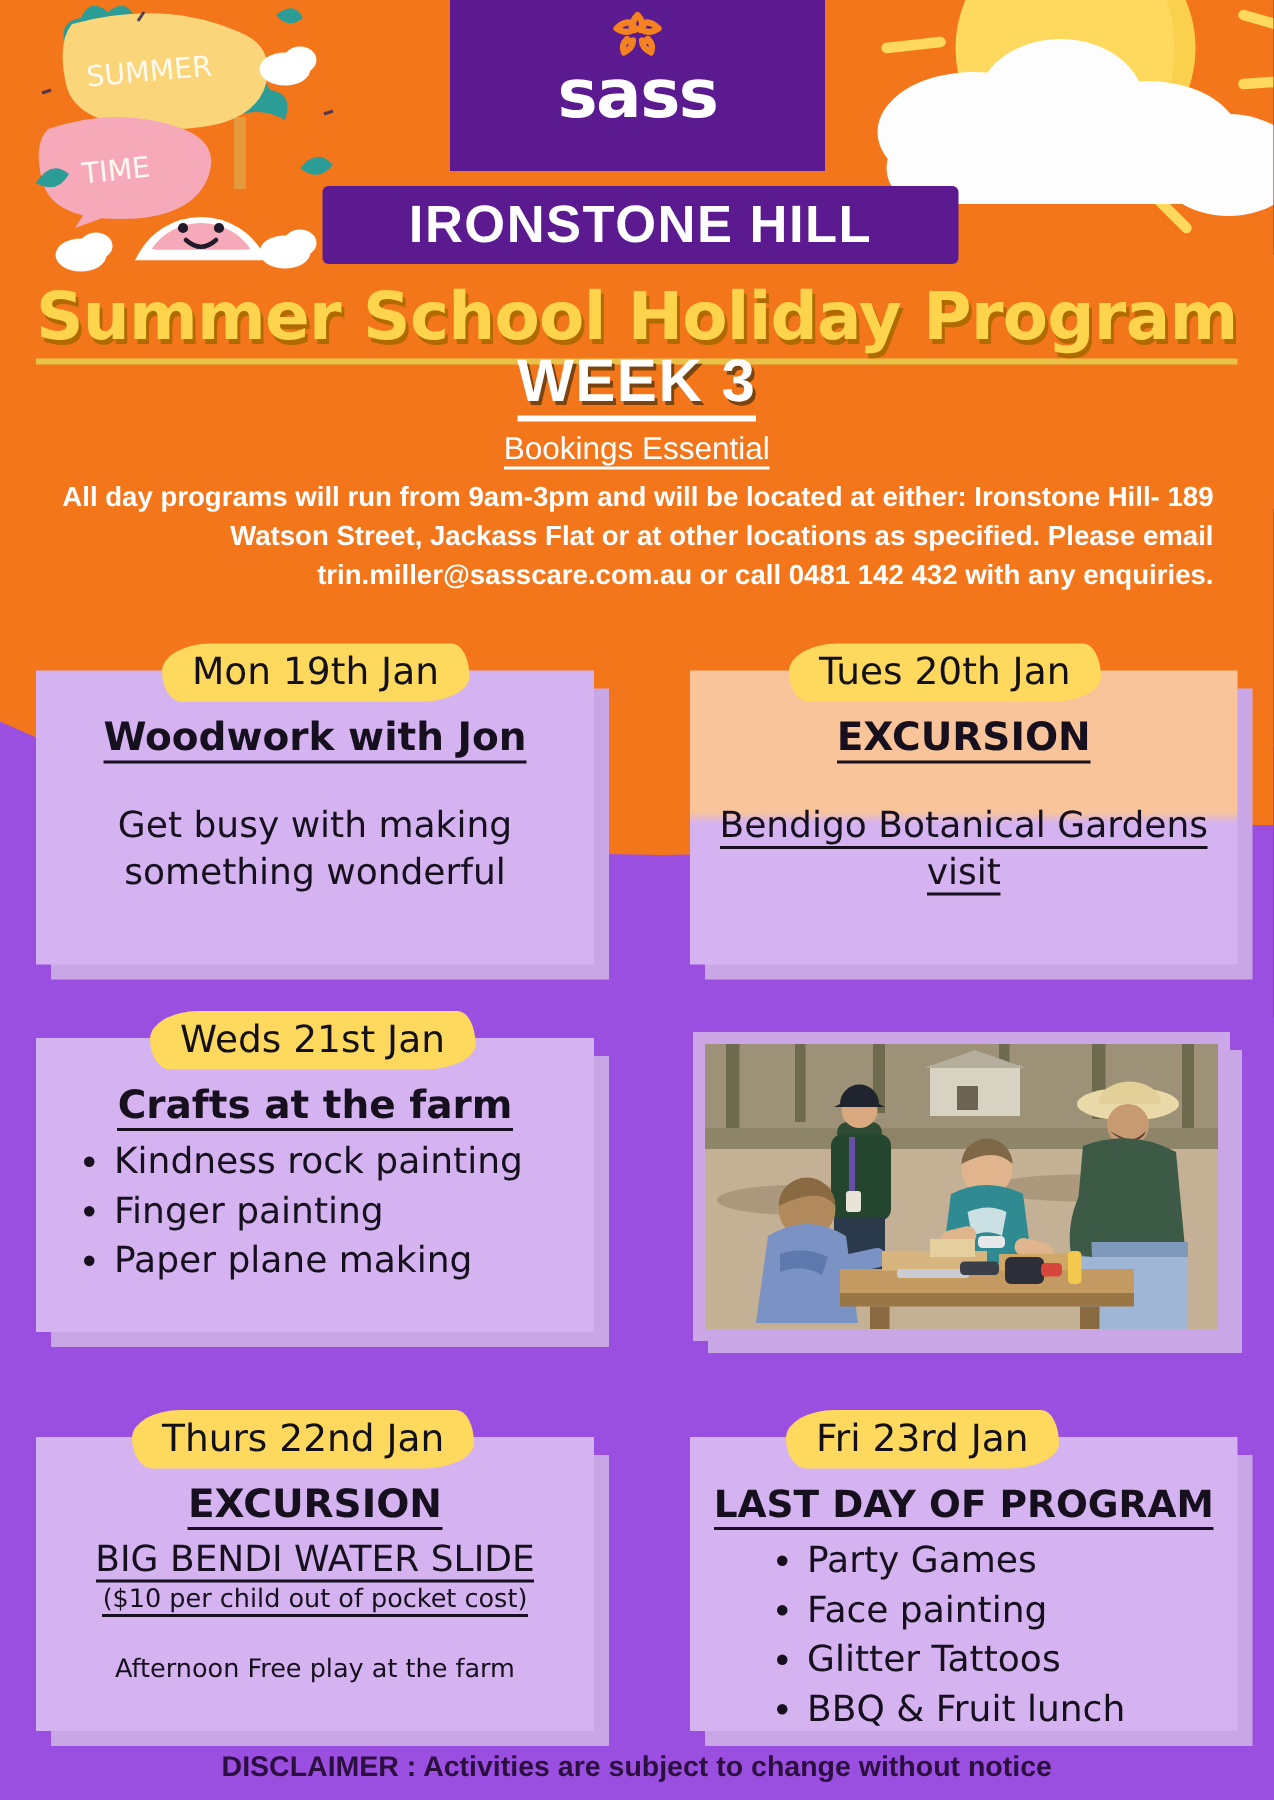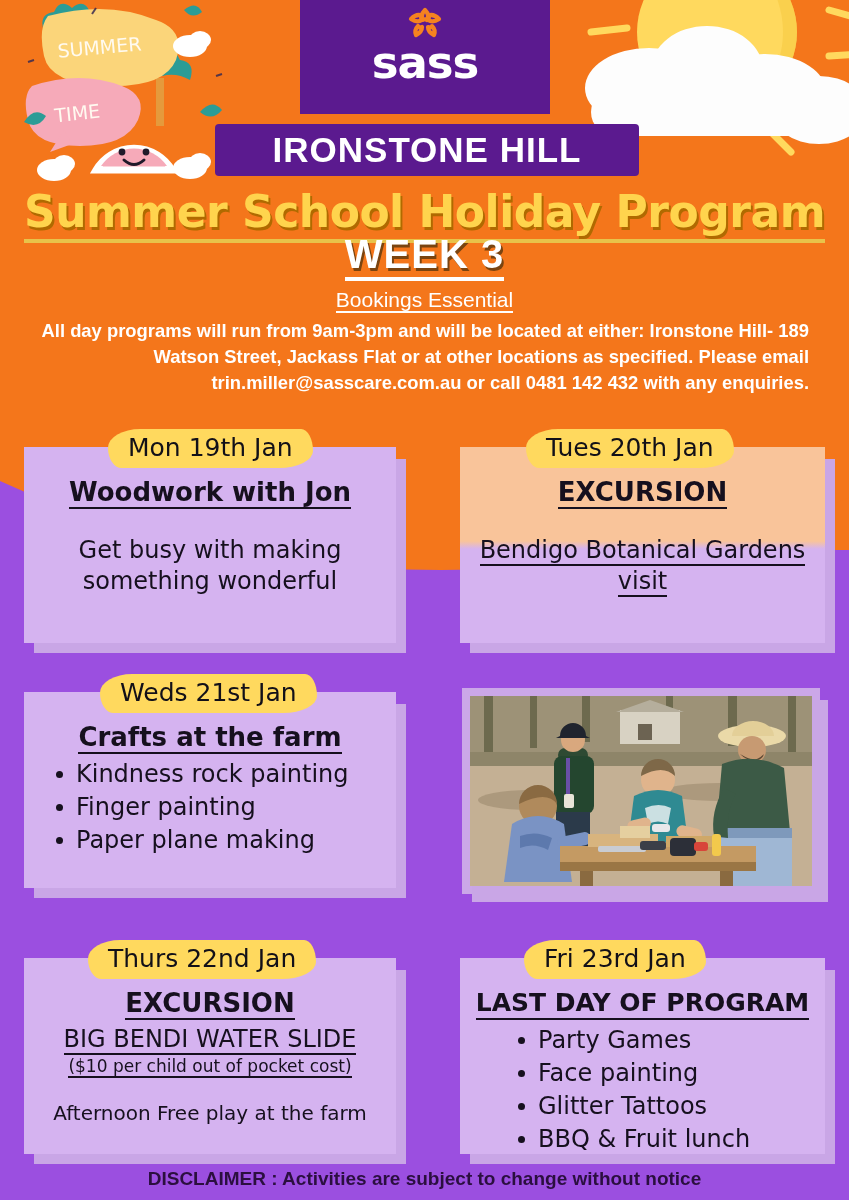--- a/index.html
+++ b/index.html
@@ -89,21 +89,21 @@
     display:inline-block;border-bottom:2.5px solid #16101e;line-height:30px;
   }
   .c-head.wide{font-size:25px;}
   .c-sub{
     font-size:24px;font-family:"DejaVu Sans",sans-serif;line-height:31px;
     margin-top:26px;
   }
   .c-sub u{text-decoration:none;border-bottom:2px solid #16101e;}
   .c-note{font-size:17px;font-family:"DejaVu Sans",sans-serif;margin-top:1px;}
   .c-note u{text-decoration:none;border-bottom:2px solid #16101e;}
-  .c-free{font-size:20px;font-family:"DejaVu Sans",sans-serif;line-height:31px;margin-top:22px;}
+  .c-free{font-size:17px;font-family:"DejaVu Sans",sans-serif;line-height:31px;margin-top:22px;}
   ul.c-list{
     list-style:none;margin:4px 0 0 0;padding:0 0 0 18px;text-align:left;
     font-size:24px;font-family:"DejaVu Sans",sans-serif;line-height:33px;
   }
   ul.c-list li{position:relative;padding-left:22px;}
   ul.c-list li:before{
     content:"";position:absolute;left:2px;top:13px;width:7px;height:7px;
     border-radius:50%;background:#16101e;
   }
   ul.c-list.indent{padding-left:44px;}

